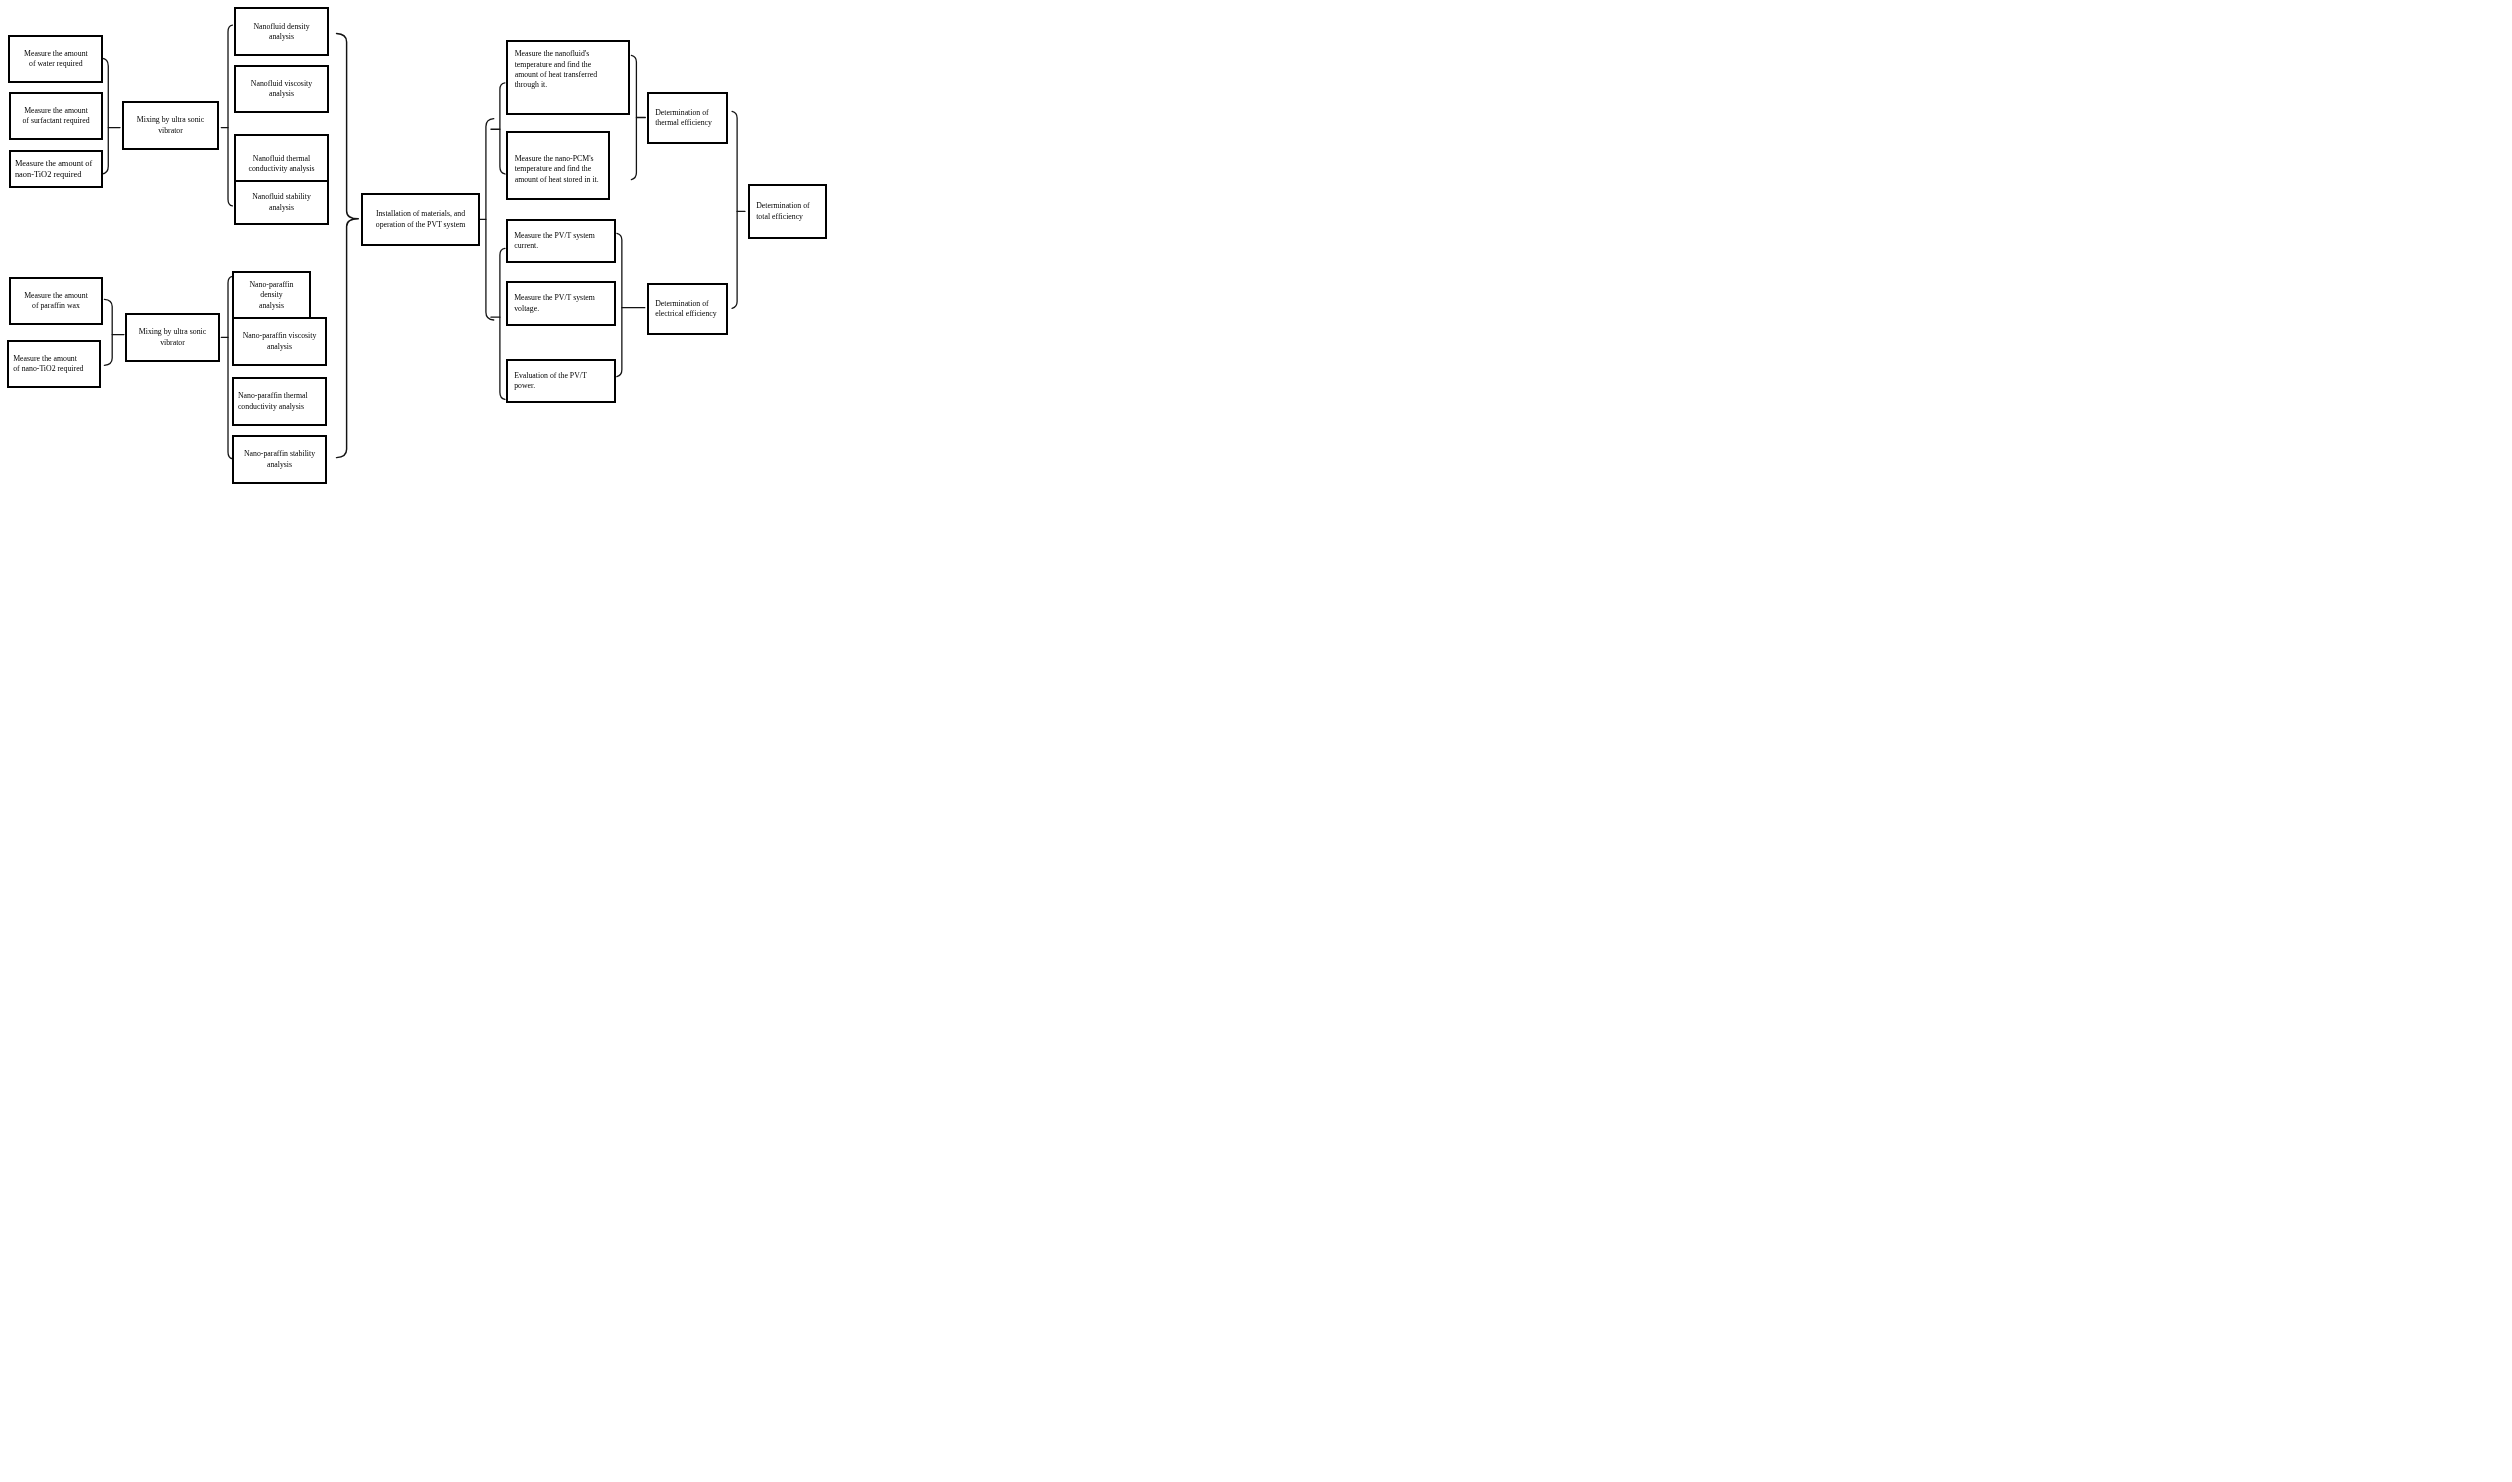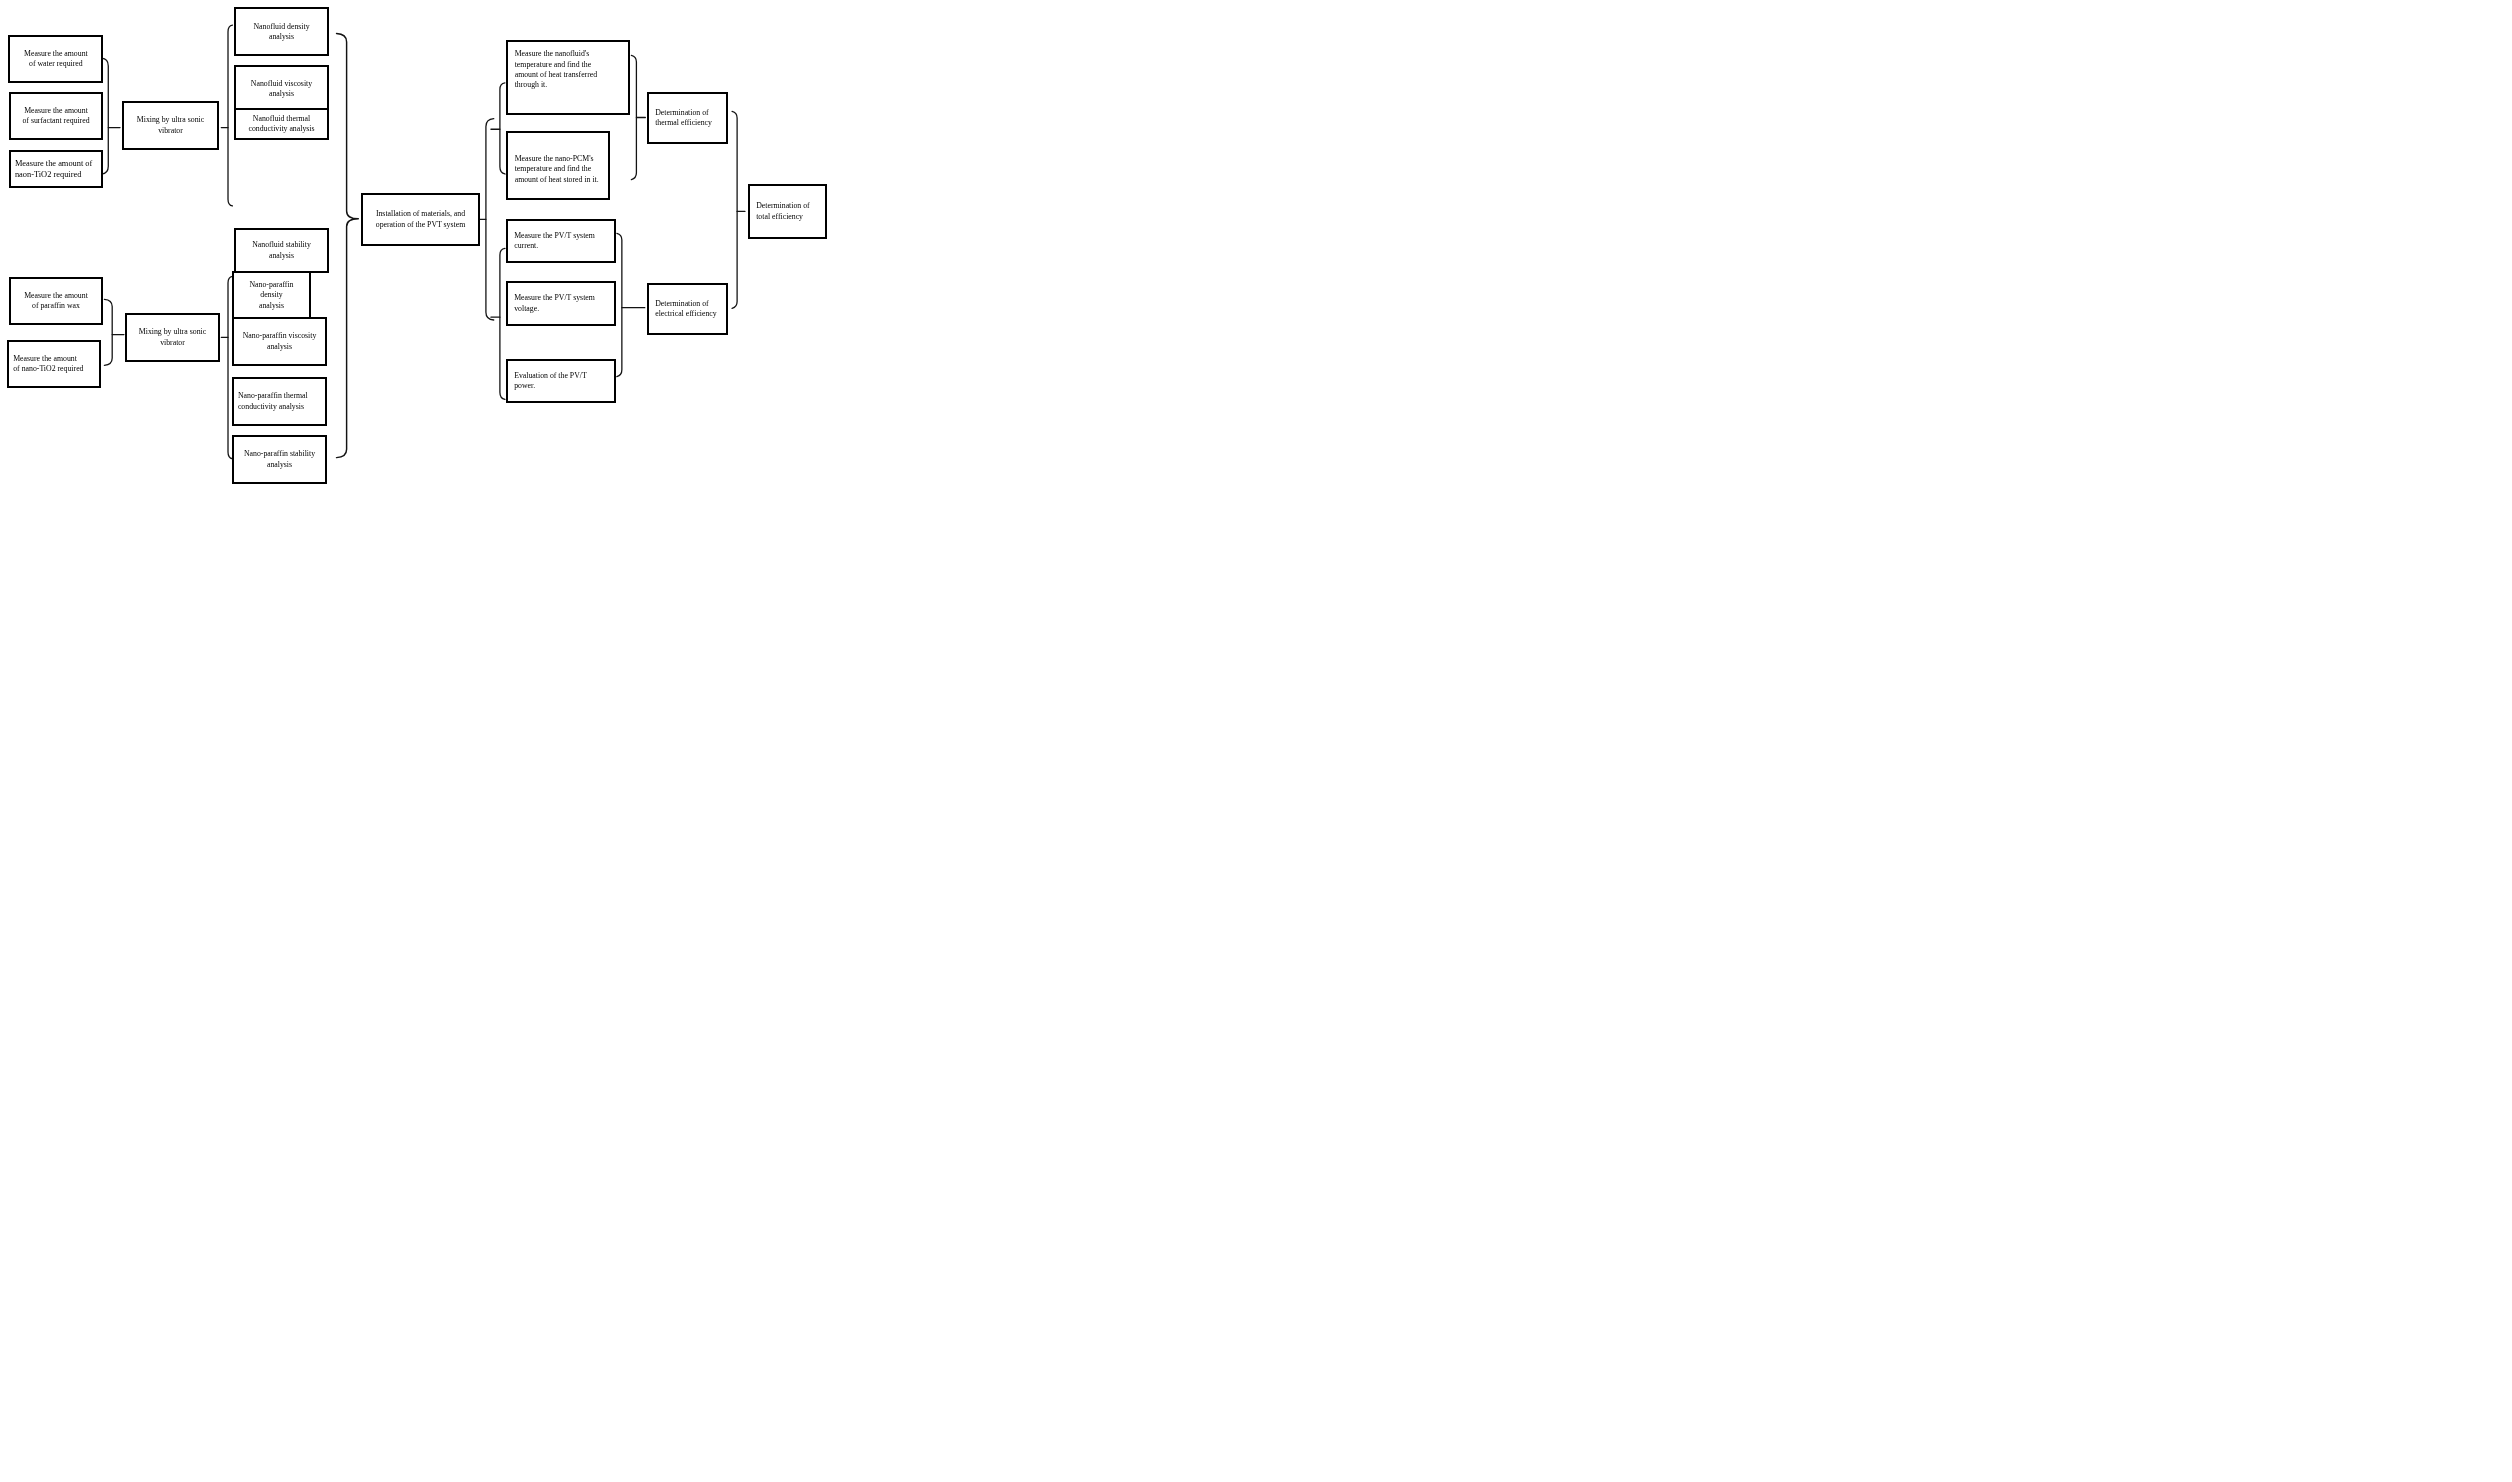--- a/index.html
+++ b/index.html
@@ -101,24 +101,24 @@
 
   <div class="box" style="left:122px; top:101px; width:97px; height:49px;">Mixing by ultra sonic
 vibrator</div>
 
   <div class="box" style="left:234px; top:7.3px; width:95px; height:49px;">Nanofluid density
 analysis</div>
 
   <div class="box" style="left:234px; top:65px; width:95px; height:48px;">Nanofluid viscosity
 analysis</div>
 
-  <div class="box" style="left:234px; top:108px; width:95px; height:32px;">Nanofluid thermal
+  <div class="box" style="left:234px; top:134px; width:95px; height:60px;">Nanofluid thermal
 conductivity analysis</div>
 
-  <div class="box" style="left:234px; top:180px; width:95px; height:45px;margin-top:48px;">Nanofluid stability
+  <div class="box" style="left:234px; top:180px; width:95px; height:45px;">Nanofluid stability
 analysis</div>
 
   <div class="box" style="left:9px; top:277px; width:94px; height:48px;">Measure the amount
 of paraffin wax</div>
 
   <div class="box left-text" style="left:7.3px; top:340px; width:94px; height:48px;">Measure the amount
 of nano-TiO2 required</div>
 
   <div class="box" style="left:125px; top:313px; width:95px; height:49px;">Mixing by ultra sonic
 vibrator</div>

